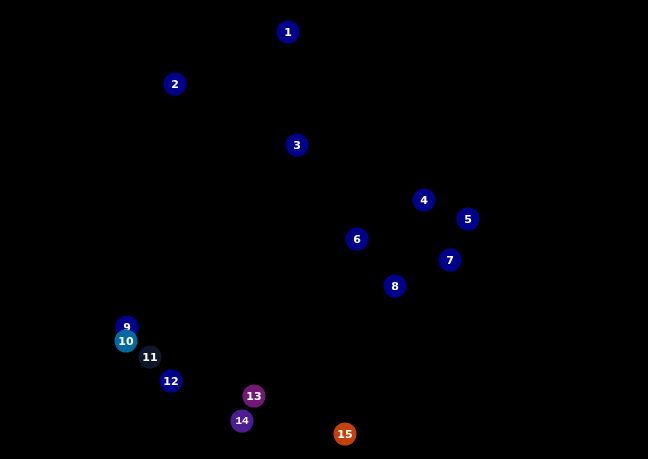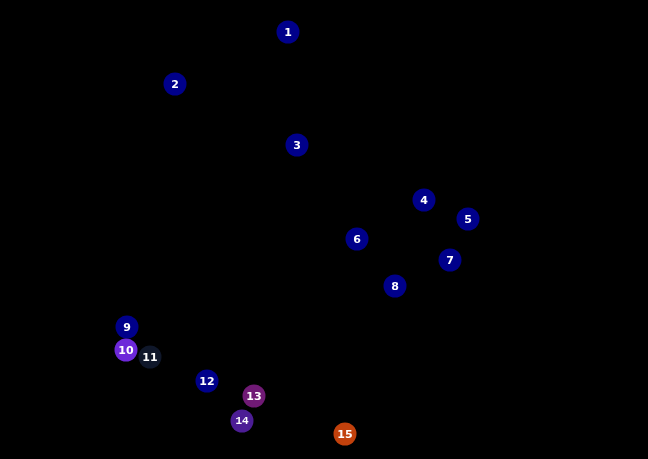--- a/index.html
+++ b/index.html
@@ -40,19 +40,19 @@
 <div class="canvas" id="canvas" style="background: rgb(0, 0, 0);">
     <div class="marker" style="left: 288px; top: 32px; background: rgb(0, 0, 139); color: rgb(255, 255, 255);">1</div>
     <div class="marker" style="left: 175px; top: 84px; background: rgb(0, 0, 139); color: rgb(255, 255, 255);">2</div>
     <div class="marker" style="left: 297px; top: 145px; background: rgb(0, 0, 139); color: rgb(255, 255, 255);">3</div>
     <div class="marker" style="left: 424px; top: 200px; background: rgb(0, 0, 139); color: rgb(255, 255, 255);">4</div>
     <div class="marker" style="left: 468px; top: 219px; background: rgb(0, 0, 139); color: rgb(255, 255, 255);">5</div>
     <div class="marker" style="left: 357px; top: 239px; background: rgb(0, 0, 139); color: rgb(255, 255, 255);">6</div>
     <div class="marker" style="left: 450px; top: 260px; background: rgb(0, 0, 139); color: rgb(255, 255, 255);">7</div>
     <div class="marker" style="left: 395px; top: 286px; background: rgb(0, 0, 139); color: rgb(255, 255, 255);">8</div>
     <div class="marker" style="left: 127px; top: 327px; background: rgb(0, 0, 139); color: rgb(255, 255, 255);">9</div>
-    <div class="marker" style="left: 126px; top: 341px; background: #6d28d9; color: rgb(255, 255, 255); margin-top: 9px;">10</div>
+    <div class="marker" style="left: 126px; top: 341px; background: #0369a1; color: rgb(255, 255, 255);">10</div>
     <div class="marker" style="left: 150px; top: 357px; background: #0f172a; color: rgb(255, 255, 255);">11</div>
-    <div class="marker" style="left: 171px; top: 381px; background: rgb(0, 0, 139); color: rgb(255, 255, 255); margin-left: 36px;">12</div>
+    <div class="marker" style="left: 171px; top: 381px; background: rgb(0, 0, 139); color: rgb(255, 255, 255);">12</div>
     <div class="marker" style="left: 254px; top: 396px; background: #701a75; color: rgb(255, 255, 255);">13</div>
     <div class="marker" style="left: 242px; top: 421px; background: #4c1d95; color: rgb(255, 255, 255); font-family: Liberation Mono, monospace;">14</div>
     <div class="marker" style="left: 345px; top: 434px; background: #c2410c; color: rgb(255, 255, 255);">15</div>
   </div>
 
 </body></html>

